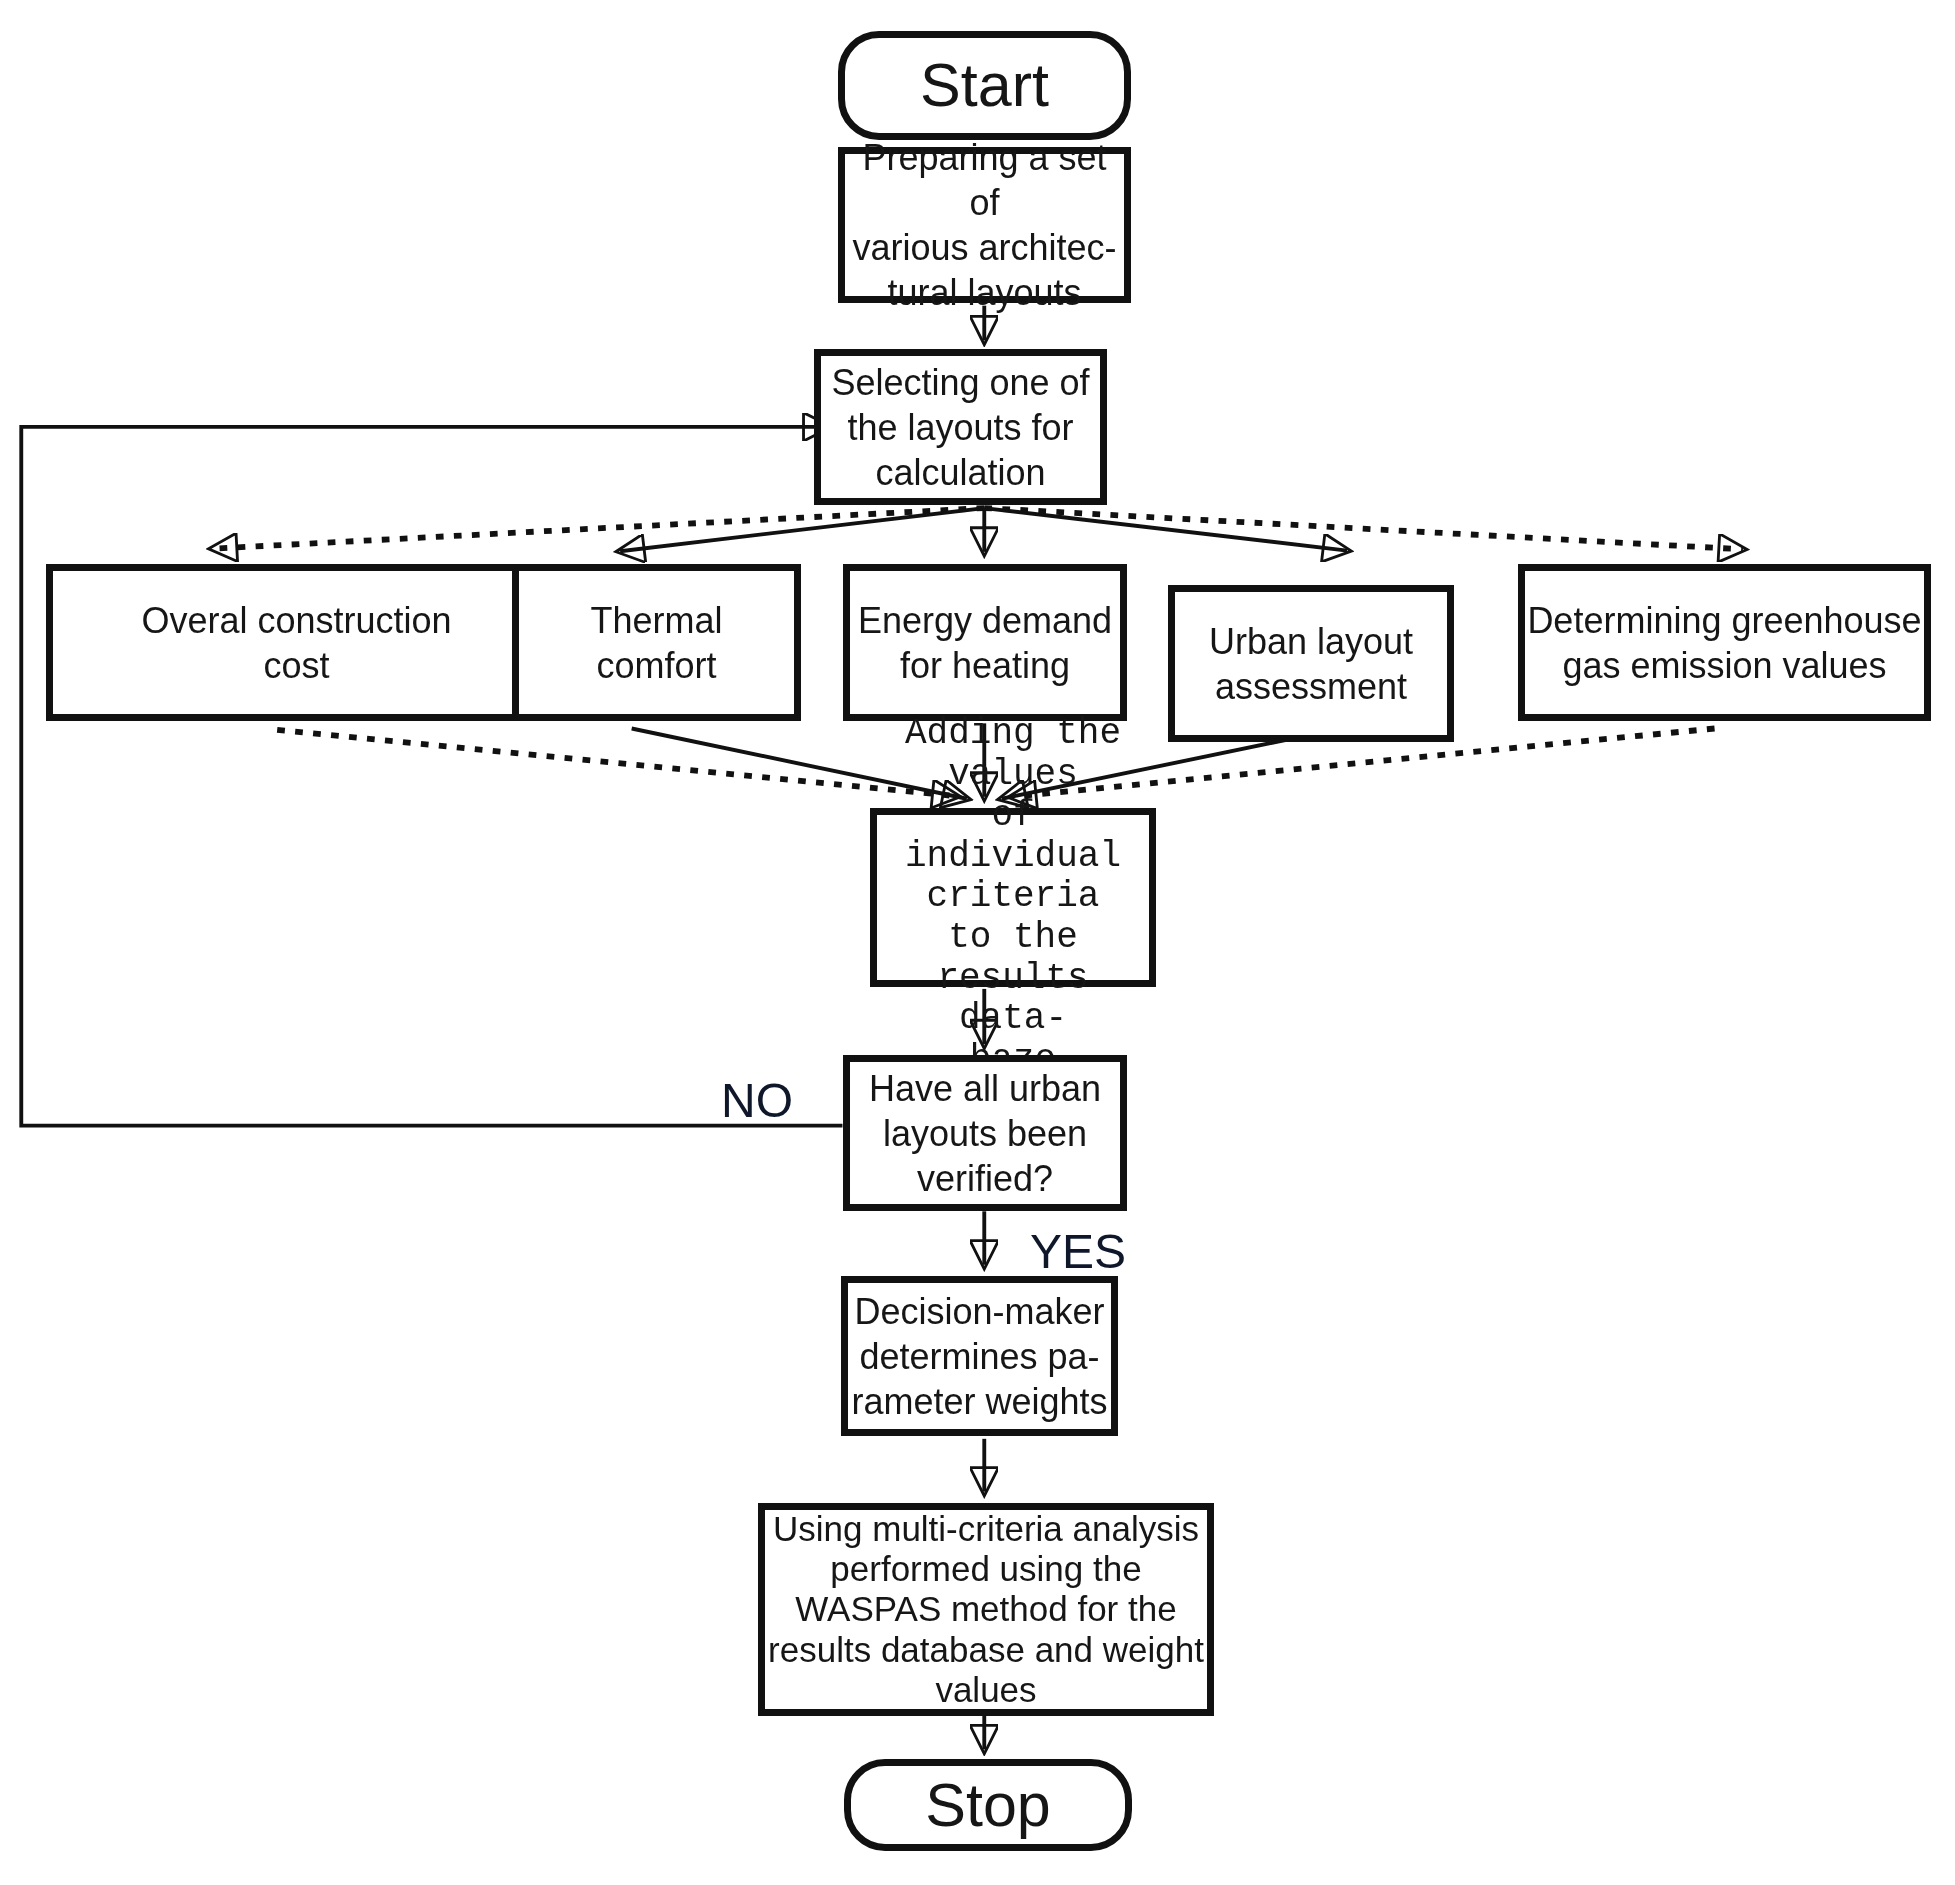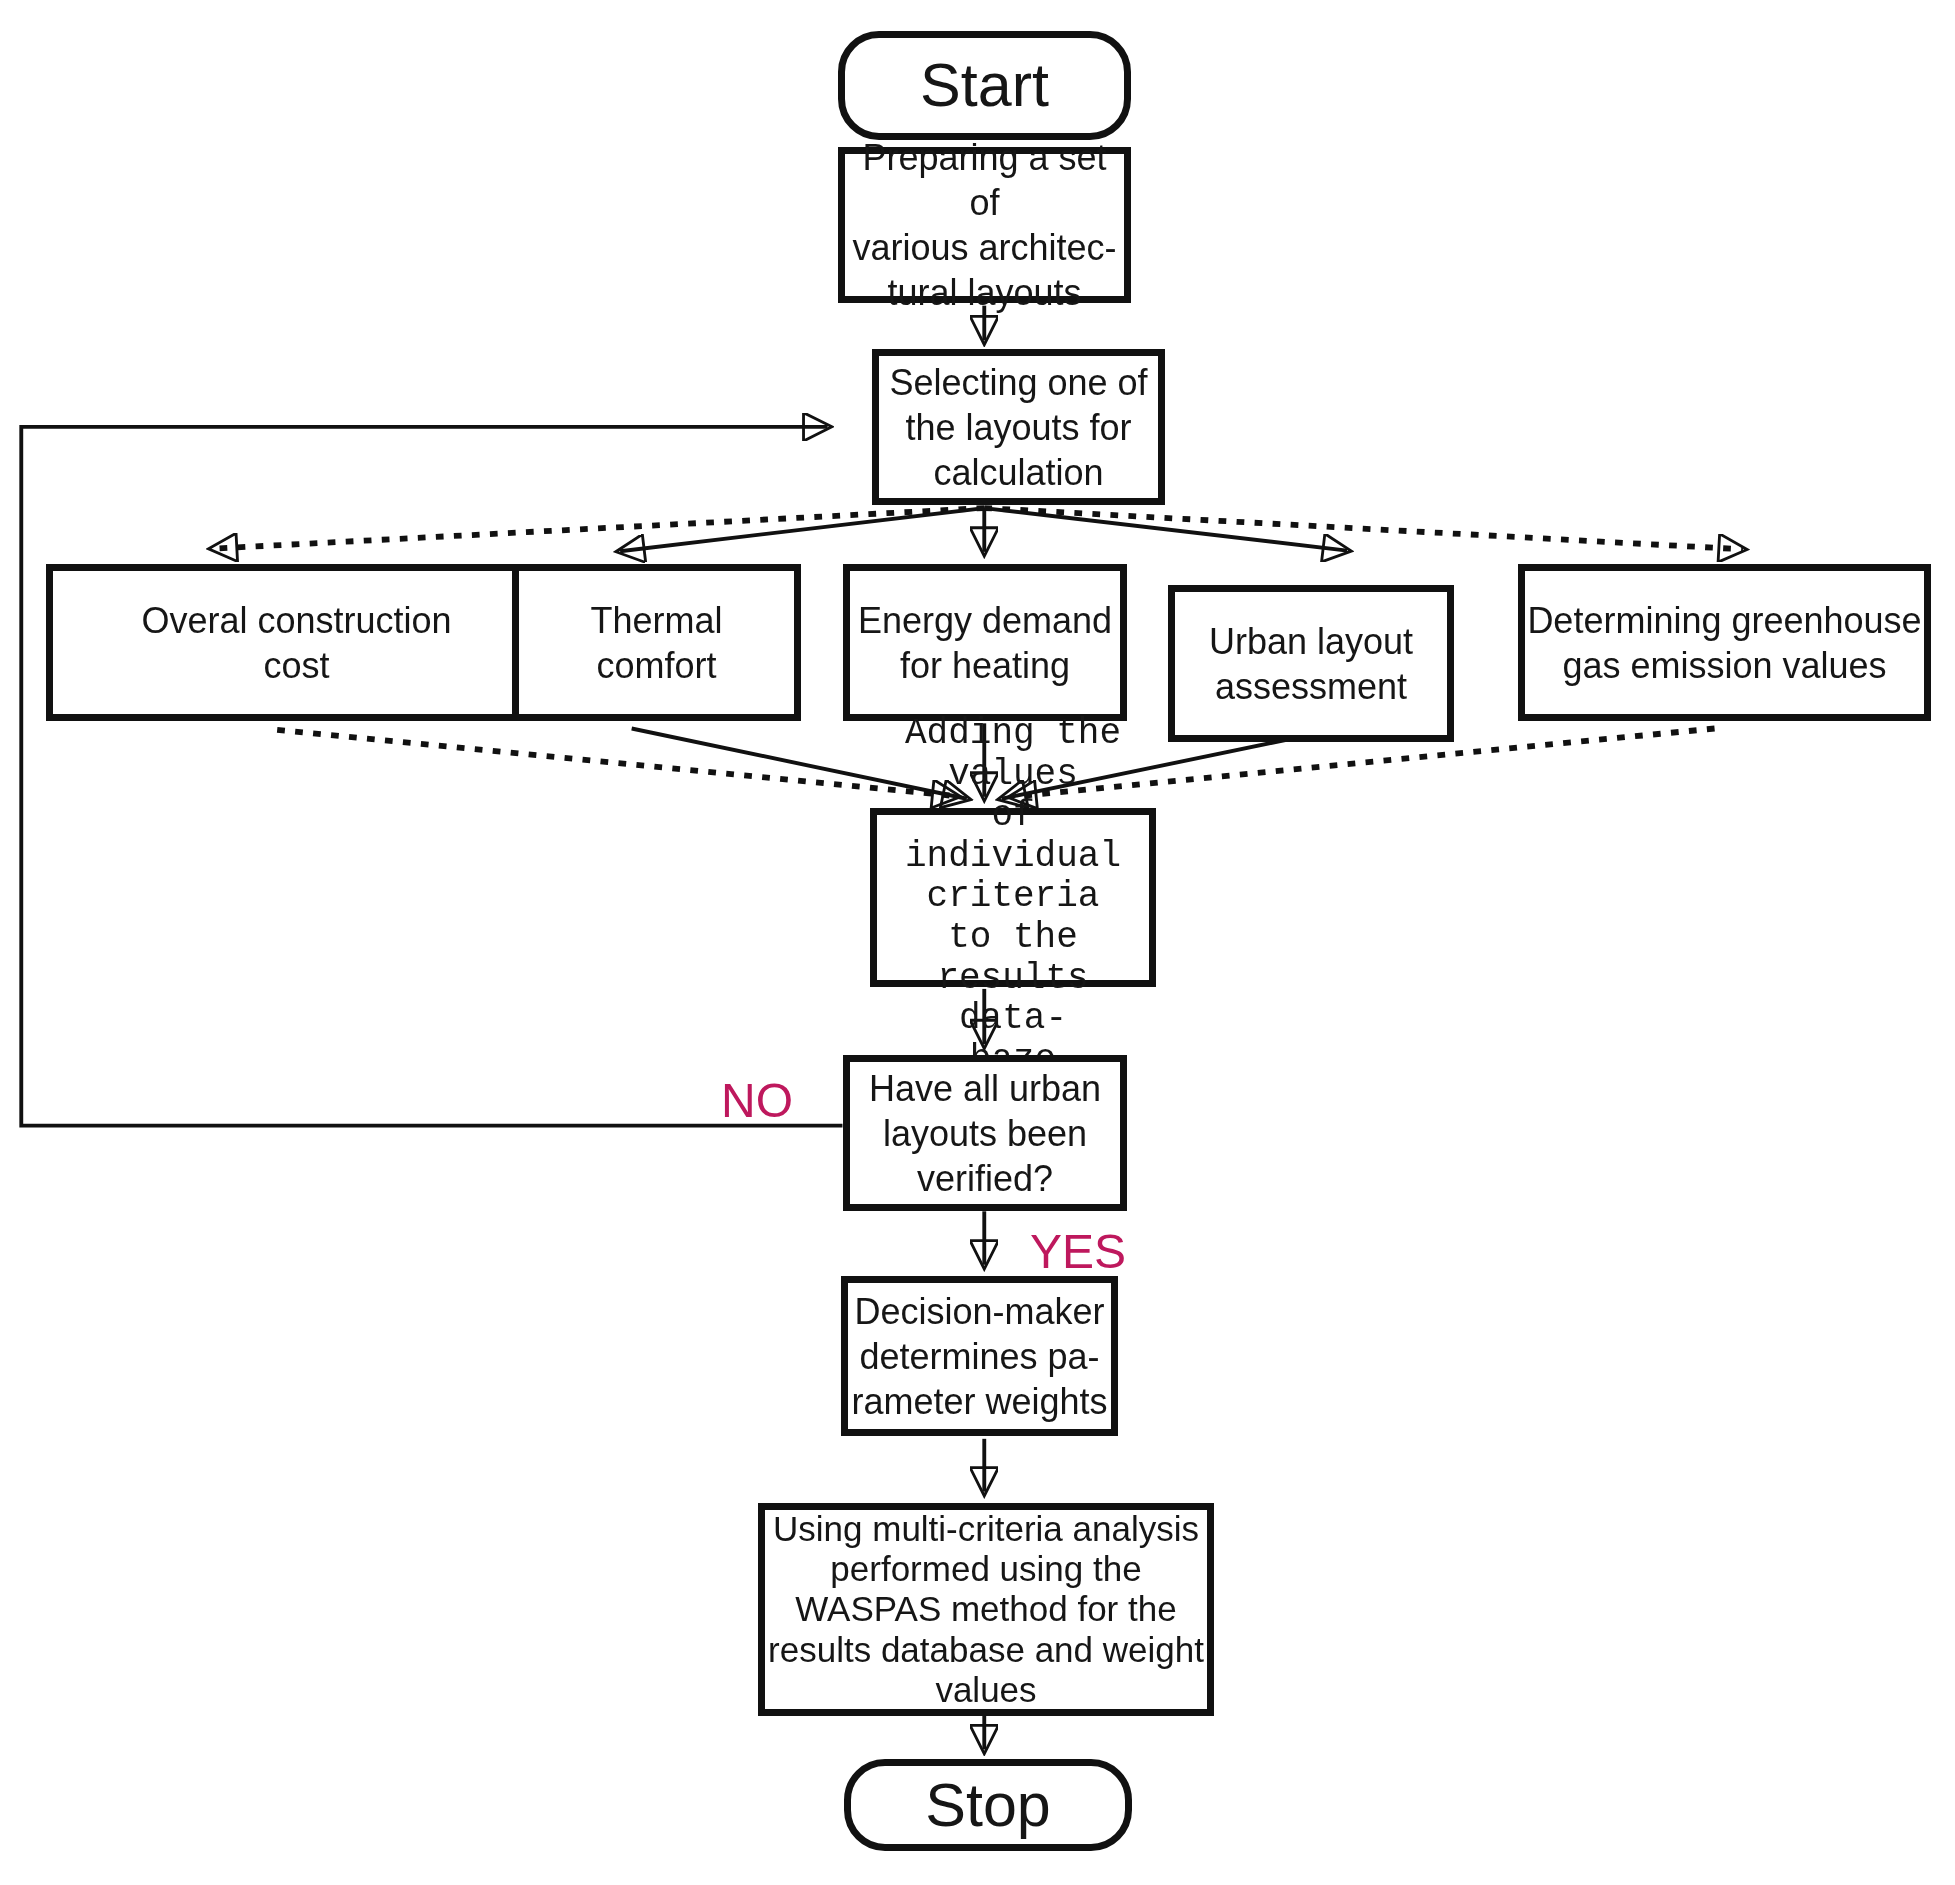--- a/index.html
+++ b/index.html
@@ -14,21 +14,21 @@
   .node{
     position:absolute;box-sizing:border-box;background:#ffffff;
     border:7.7px solid #111111;display:flex;align-items:center;justify-content:center;
     text-align:center;font-size:36px;line-height:1.25;white-space:pre-line;
     color:#161616;
   }
   .terminal{border-radius:41px;border-width:7px;font-size:61px;line-height:1;white-space:nowrap;}
   .tight{line-height:1.13;}
   .waspas{line-height:1.15;font-size:35px;}
   .branch-label{
-    position:absolute;font-size:48px;font-weight:400;color:#be185d;white-space:nowrap;
+    position:absolute;font-size:48px;font-weight:400;color:#0f172a;white-space:nowrap;
   }
 </style>
 </head>
 <body>
 
 <div class="stage">
 
   <svg class="wires" viewBox="0 0 3033 2924" xmlns="http://www.w3.org/2000/svg">
     <defs>
       <marker id="arrow" viewBox="0 0 10 10" refX="8.5" refY="5" markerWidth="52" markerHeight="44" orient="auto" markerUnits="userSpaceOnUse">
@@ -58,21 +58,21 @@
   </svg>
 
   <div class="node terminal" style="left:838px;top:31px;width:293px;height:109px;">Start</div>
 
   <div class="node terminal" style="left:844px;top:1759px;width:288px;height:92px;">Stop</div>
 
   <div class="node" style="left:838px;top:147px;width:293px;height:156px;">Preparing a set of
 various architec-
 tural layouts</div>
 
-  <div class="node" style="left:872px;top:349px;width:293px;height:156px;">Selecting one of
+  <div class="node" style="left:814px;top:349px;width:293px;height:156px;">Selecting one of
 the layouts for
 calculation</div>
 
   <div class="node" style="left:46px;top:564px;width:501px;height:157px;">Overal construction
 cost</div>
 
   <div class="node" style="left:512px;top:564px;width:289px;height:157px;">Thermal
 comfort</div>
 
   <div class="node" style="left:843px;top:564px;width:284px;height:157px;">Energy demand

